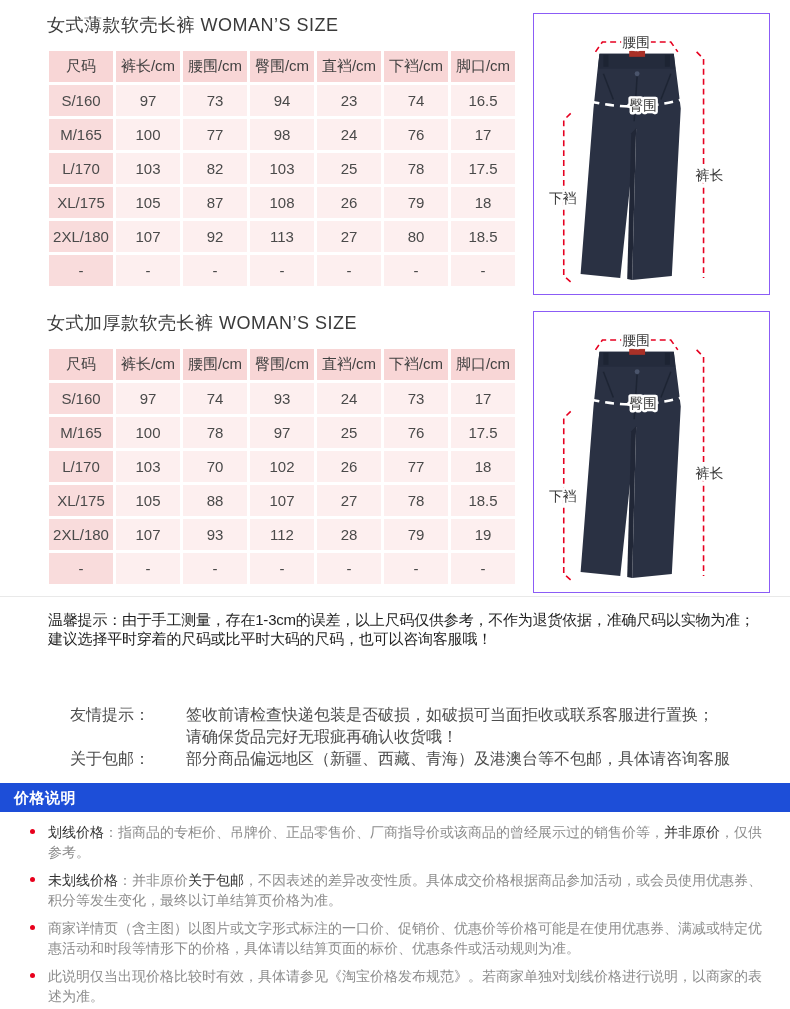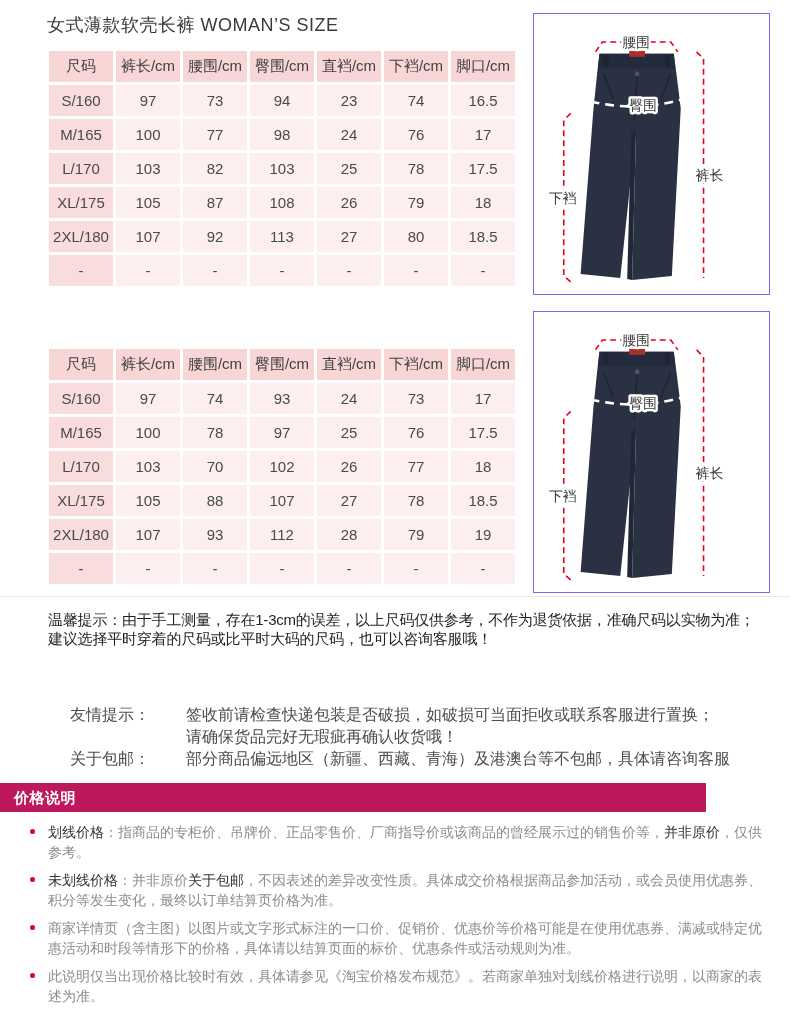--- a/index.html
+++ b/index.html
@@ -35,22 +35,22 @@
   .warm-tip { position:absolute; left:48px; top:610px; width:742px; font-size:15px;
     line-height:19px; color:#1f1f1f; white-space:pre-line; letter-spacing:-.2px; }
 
   .notice { position:absolute; left:70px; top:704px; width:712px; font-size:16px;
     line-height:22px; color:#4d4d4d; }
   .notice-item { display:flex;gap:34px; }
   .notice-label { flex:0 0 82px; white-space:nowrap; }
   .notice-content { flex:1; white-space:pre-line; }
 
   
-  .price-bar { position:absolute; left:0; top:783px; width:706px; height:29px;
-    background:#be185d; }
+  .price-bar { position:absolute; left:0; top:783px; width:790px; height:29px;
+    background:#1d4ed8; }
   .price-bar span { display:block; padding-left:14px; line-height:29px; color:#fff;
     font-size:15px; font-weight:bold; letter-spacing:.5px; }
 
   .price-notes { position:absolute; left:28px; top:822px; width:744px; list-style:none; }
   .price-notes li { position:relative; padding-left:20px; margin-bottom:8px;
     font-size:14px; line-height:20px; color:#8c8c8c; }
   .price-notes .dot { position:absolute; left:2px; top:7px; width:5px; height:5px;
     border-radius:50%; background:#e8001c; }
   .price-notes .em { color:#333; font-weight:normal; }
 </style>
@@ -151,20 +151,21 @@
         <path class="dim" d="M37,100 L30,107 L30,264 L37,270"></path>
         <text x="103" y="33" text-anchor="middle">腰围</text>
         <text x="110" y="97" text-anchor="middle">臀围</text>
         <text x="177" y="167" text-anchor="middle">裤长</text>
         <text x="29" y="190" text-anchor="middle">下裆</text>
       </svg>
     </div>
   </section>
 
   <section class="product-block sec2">
+    <h2 class="block-title">女式加厚款软壳长裤  WOMAN’S SIZE</h2>
     <table class="size-table">
         <thead>
           <tr>
             <th>尺码</th>
             <th>裤长/cm</th>
             <th>腰围/cm</th>
             <th>臀围/cm</th>
             <th>直裆/cm</th>
             <th>下裆/cm</th>
             <th>脚口/cm</th>

